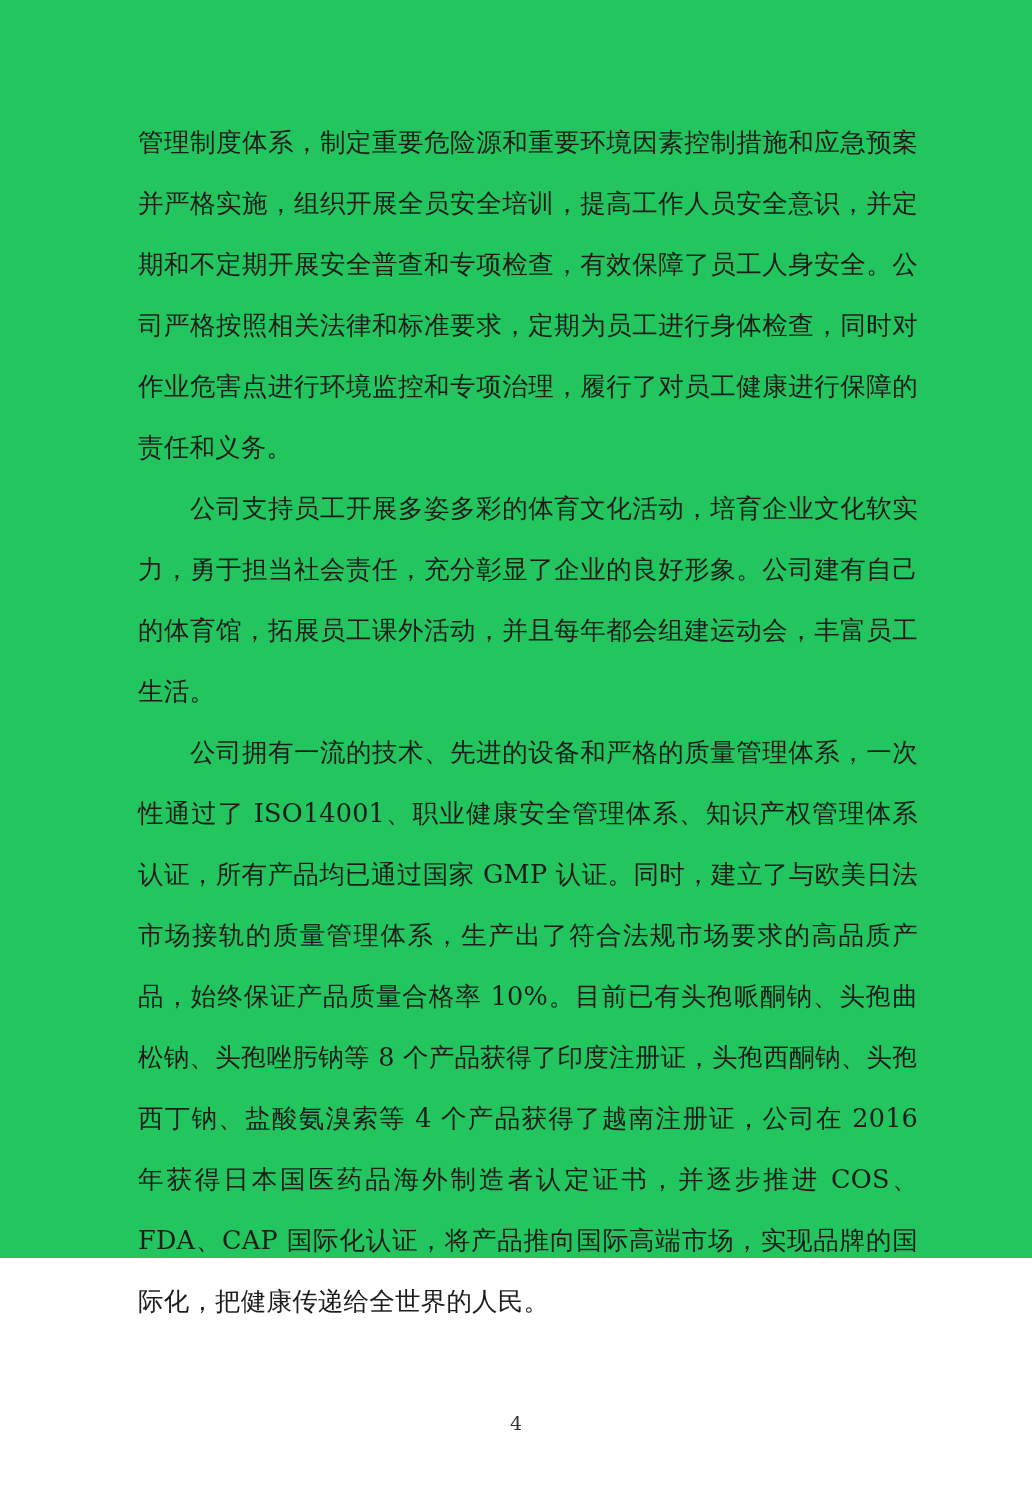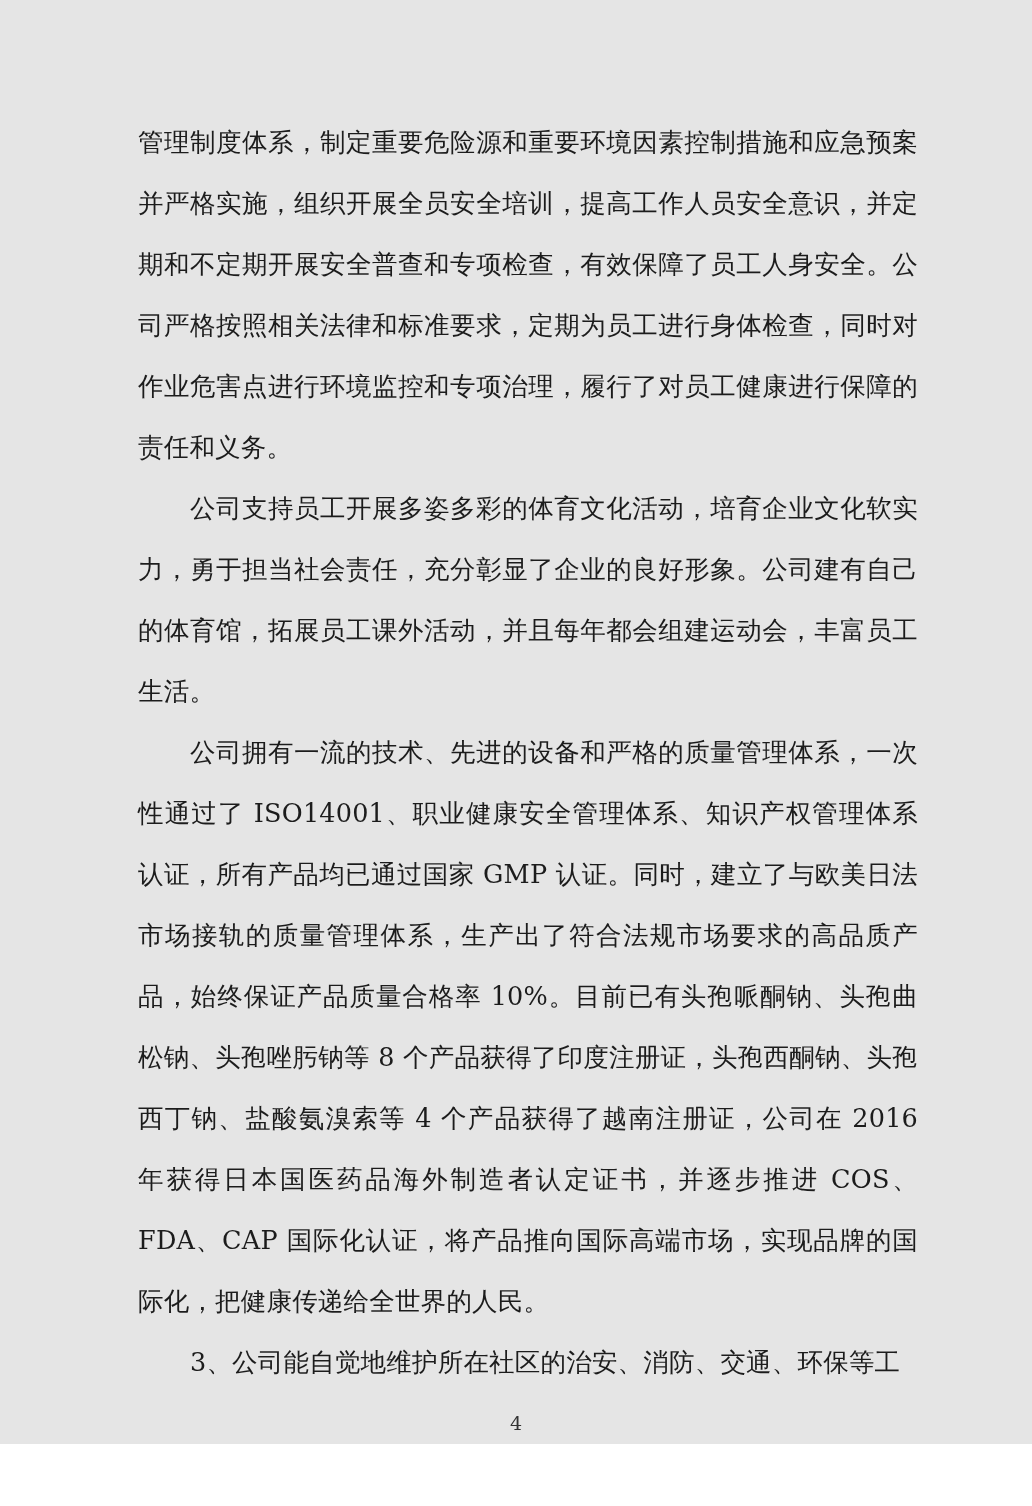--- a/index.html
+++ b/index.html
@@ -13,22 +13,22 @@
     font-family: "DejaVu Sans", "Liberation Sans", sans-serif;
     color: #1a1a1a;
     position: relative;
     overflow: hidden;
   }
   .page {
     position: absolute;
     left: 0;
     top: 0;
     width: 1032px;
-    height: 1444px;
-    background: #e5e5e5;
+    height: 1258px;
+    background: #22c55e;
     box-sizing: border-box;
   }
   .content {
     position: absolute;
     left: 138px;
     top: 112px;
     width: 780px;
   }
   p.para {
     margin: 0 0 0 0;
@@ -56,16 +56,15 @@
   }
 </style>
 </head>
 <body>
 
 <div class="page">
   <div class="content">
     <p class="para">管理制度体系，制定重要危险源和重要环境因素控制措施和应急预案并严格实施，组织开展全员安全培训，提高工作人员安全意识，并定期和不定期开展安全普查和专项检查，有效保障了员工人身安全。公司严格按照相关法律和标准要求，定期为员工进行身体检查，同时对作业危害点进行环境监控和专项治理，履行了对员工健康进行保障的责任和义务。</p>
     <p class="para indent">公司支持员工开展多姿多彩的体育文化活动，培育企业文化软实力，勇于担当社会责任，充分彰显了企业的良好形象。公司建有自己的体育馆，拓展员工课外活动，并且每年都会组建运动会，丰富员工生活。</p>
     <p class="para indent">公司拥有一流的技术、先进的设备和严格的质量管理体系，一次性通过了 ISO14001、职业健康安全管理体系、知识产权管理体系认证，所有产品均已通过国家 GMP 认证。同时，建立了与欧美日法市场接轨的质量管理体系，生产出了符合法规市场要求的高品质产品，始终保证产品质量合格率 10%。目前已有头孢哌酮钠、头孢曲松钠、头孢唑肟钠等 8 个产品获得了印度注册证，头孢西酮钠、头孢西丁钠、盐酸氨溴索等 4 个产品获得了越南注册证，公司在 2016 年获得日本国医药品海外制造者认定证书，并逐步推进 COS、FDA、CAP 国际化认证，将产品推向国际高端市场，实现品牌的国际化，把健康传递给全世界的人民。</p>
-    <p class="para indent">3、公司能自觉地维护所在社区的治安、消防、交通、环保等工</p>
   </div>
   <div class="page-number">4</div>
 </div>
 
 </body></html>

